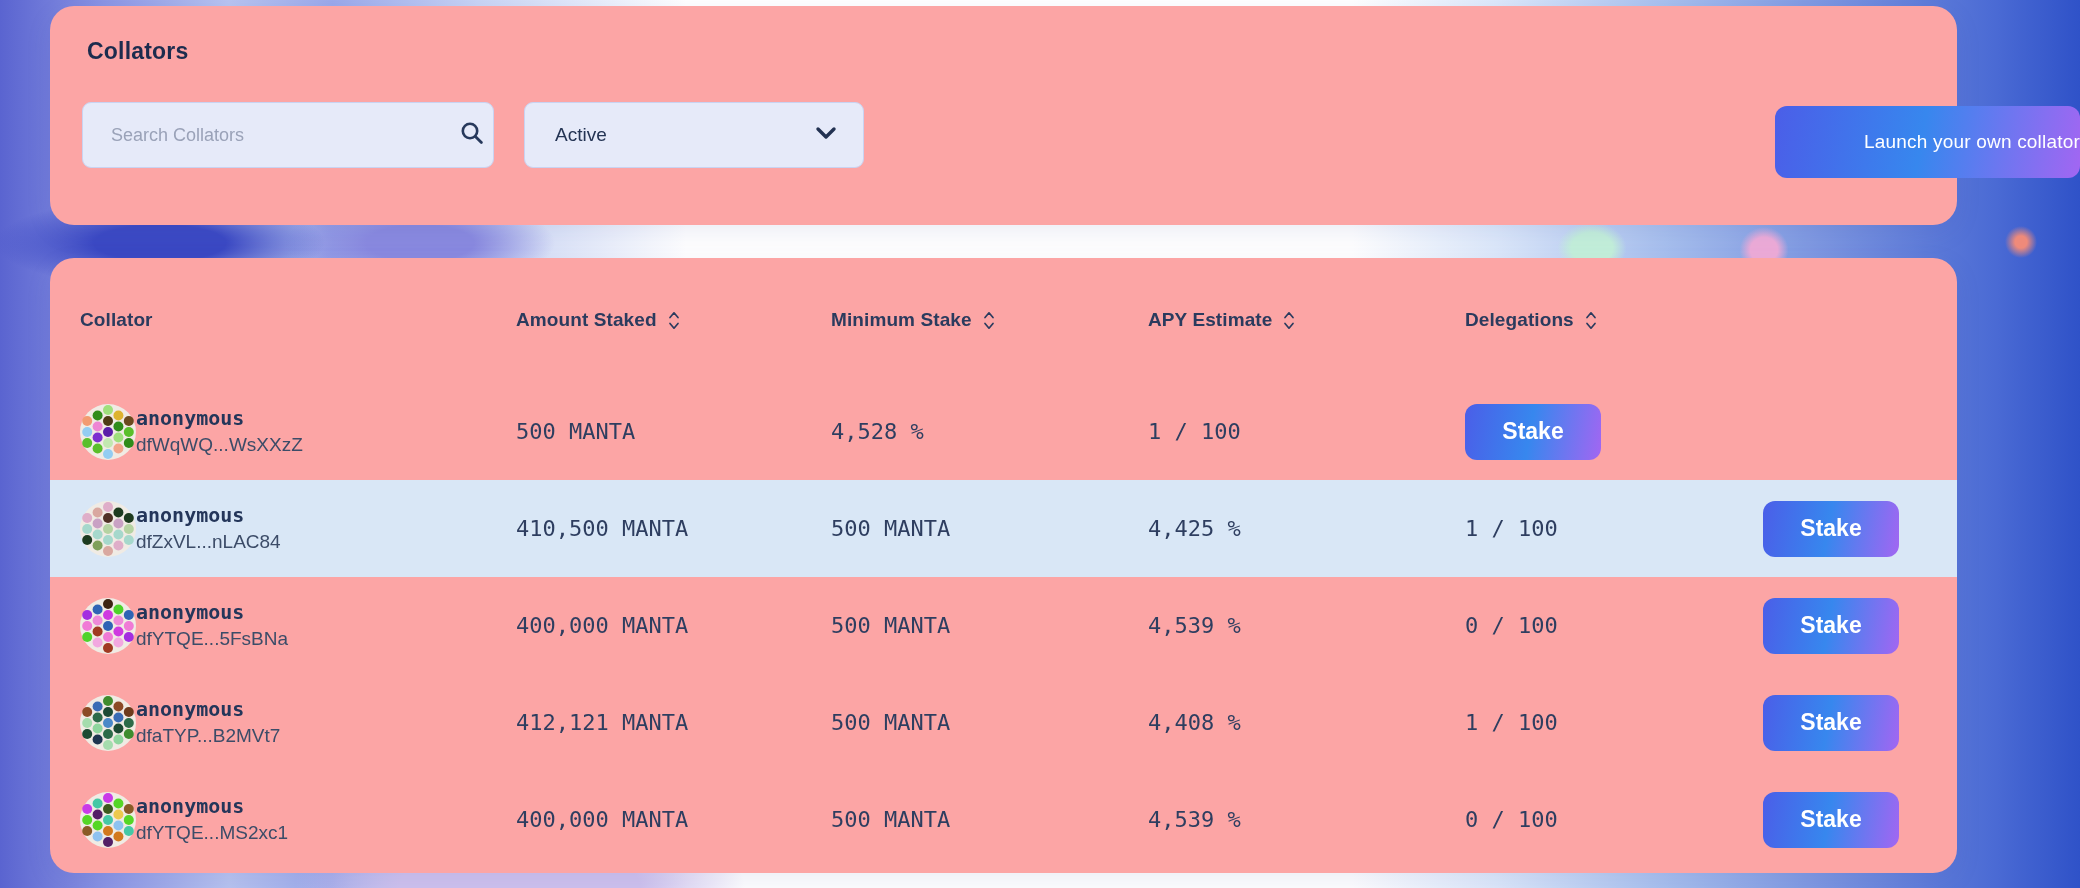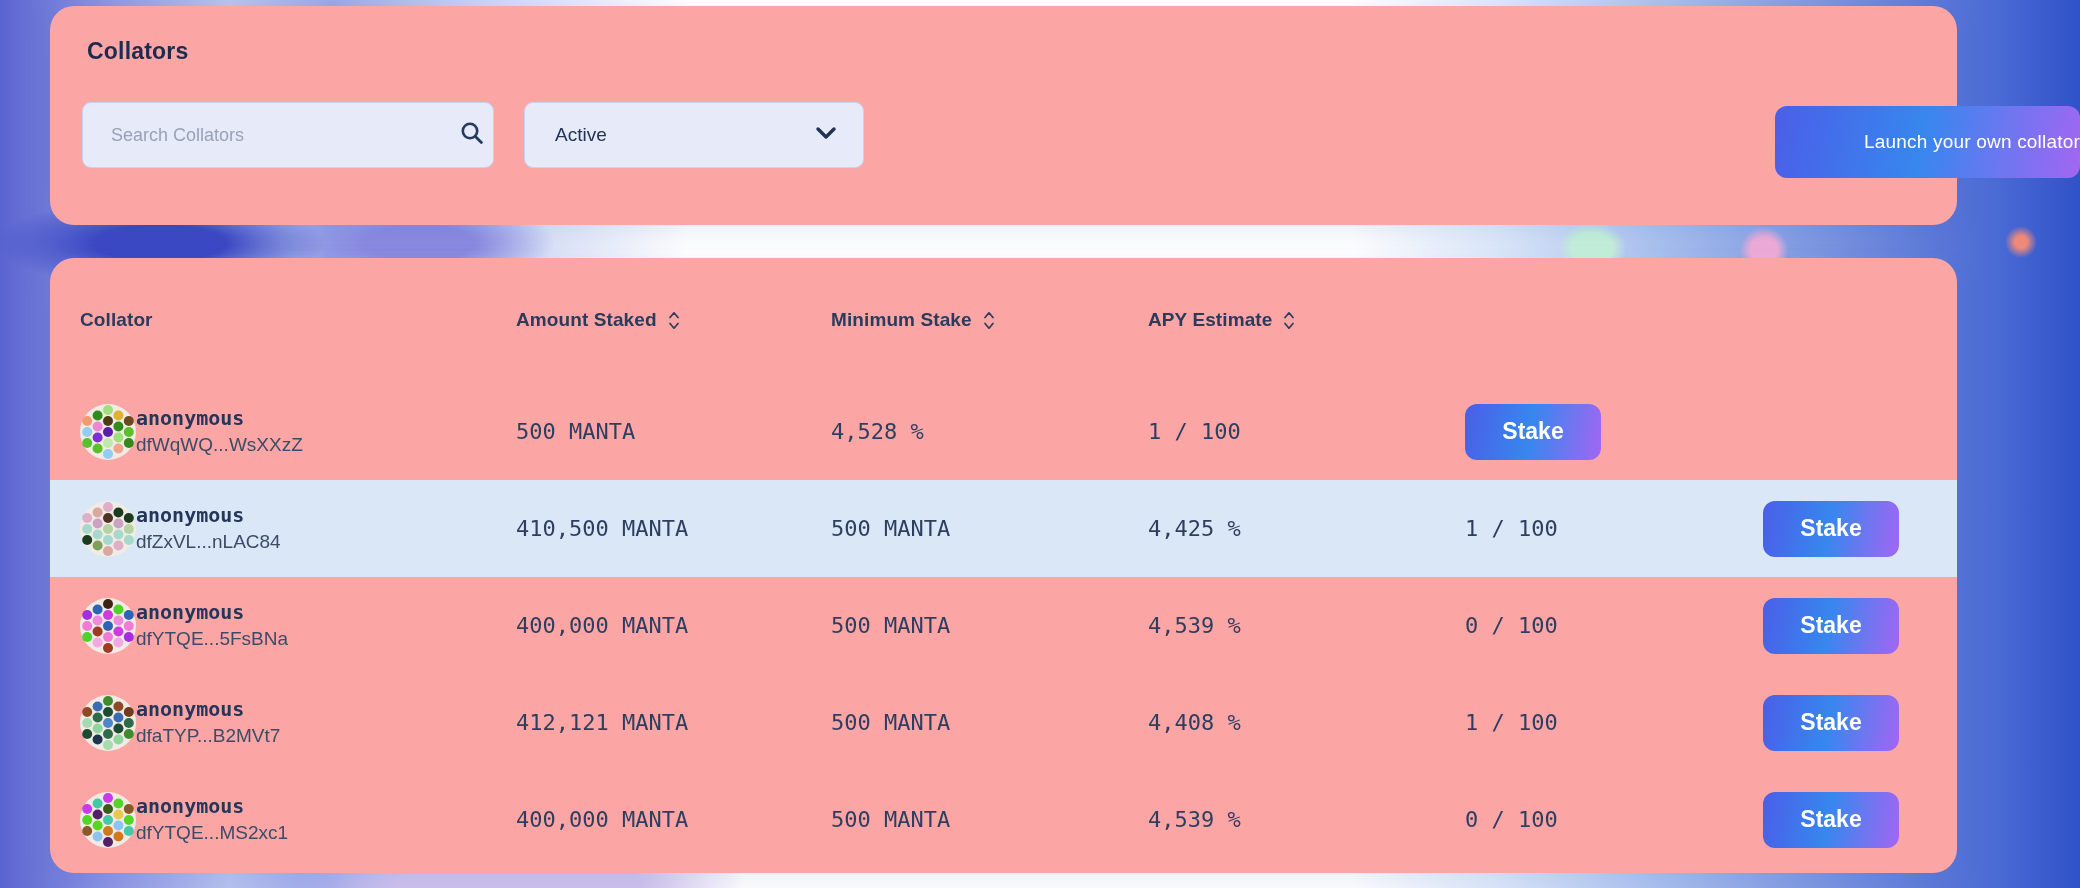--- a/index.html
+++ b/index.html
@@ -125,20 +125,29 @@
         <span>Minimum Stake</span>
         <span class="sort-icon">
           <svg width="14" height="23" viewBox="0 0 14 23" fill="none">
             <path d="M3 8.5 L7 3.8 L11 8.5" stroke="#2b3b5e" stroke-width="1.7" fill="none" stroke-linecap="round" stroke-linejoin="round"></path>
             <path d="M3 14.5 L7 19.2 L11 14.5" stroke="#2b3b5e" stroke-width="1.7" fill="none" stroke-linecap="round" stroke-linejoin="round"></path>
           </svg>
         </span>
       </div>
       <div class="th">
         <span>APY Estimate</span>
+        <span class="sort-icon">
+          <svg width="14" height="23" viewBox="0 0 14 23" fill="none">
+            <path d="M3 8.5 L7 3.8 L11 8.5" stroke="#2b3b5e" stroke-width="1.7" fill="none" stroke-linecap="round" stroke-linejoin="round"></path>
+            <path d="M3 14.5 L7 19.2 L11 14.5" stroke="#2b3b5e" stroke-width="1.7" fill="none" stroke-linecap="round" stroke-linejoin="round"></path>
+          </svg>
+        </span>
+      </div>
+      <div class="th">
+        <span>Delegations</span>
         <span class="sort-icon">
           <svg width="14" height="23" viewBox="0 0 14 23" fill="none">
             <path d="M3 8.5 L7 3.8 L11 8.5" stroke="#2b3b5e" stroke-width="1.7" fill="none" stroke-linecap="round" stroke-linejoin="round"></path>
             <path d="M3 14.5 L7 19.2 L11 14.5" stroke="#2b3b5e" stroke-width="1.7" fill="none" stroke-linecap="round" stroke-linejoin="round"></path>
           </svg>
         </span>
       </div>
     </div>
   <div class="rows" id="rows">
       <div class="row">

